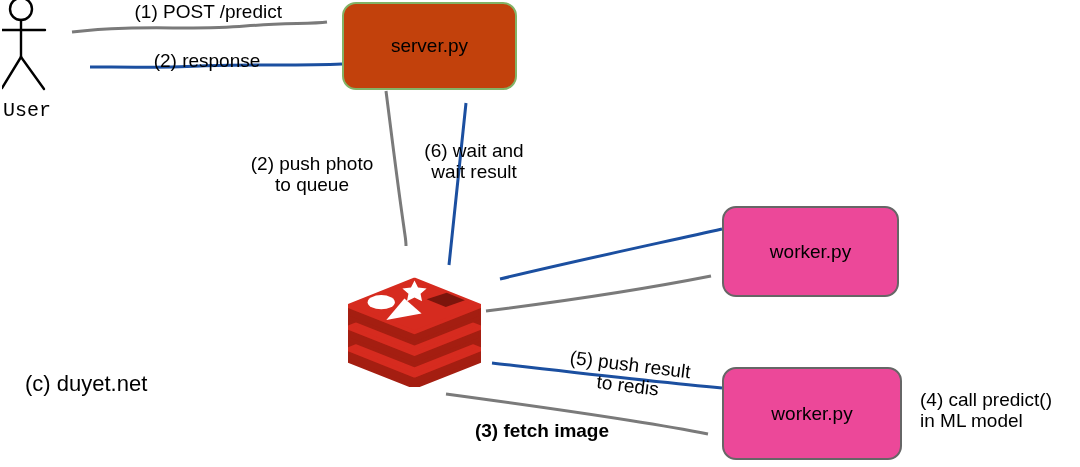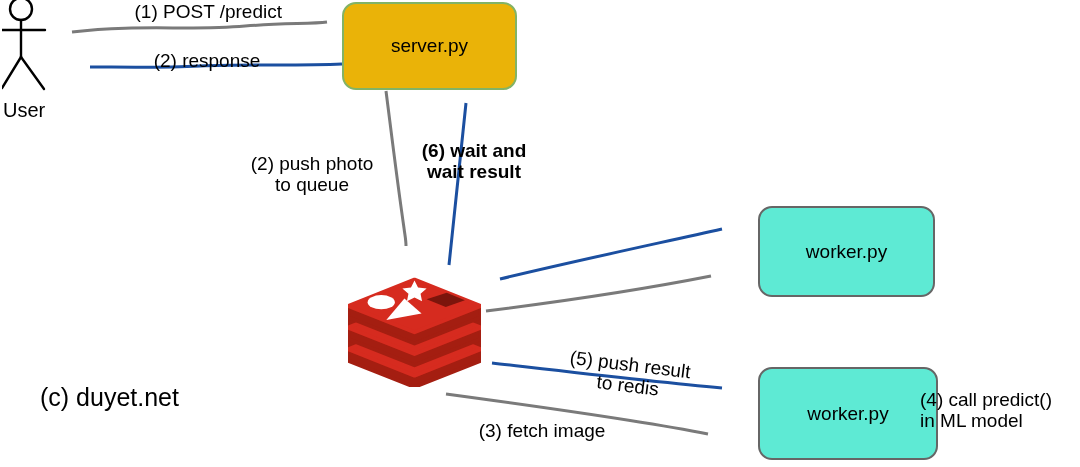--- a/index.html
+++ b/index.html
@@ -17,46 +17,45 @@
     position: absolute;
     border-radius: 14px;
     display: flex;
     align-items: center;
     justify-content: center;
     font-size: 19px;
     color: #000000;
   }
   .server-box {
     left: 342px; top: 2px; width: 175px; height: 88px;
-    background: #eab308;
+    background: #c2410c;
     border: 2px solid #82b366;
   }
   .worker-box {
-    background: #5eead4;
+    background: #ec4899;
     border: 2px solid #666666;
-    margin-left: 36px;
   }
   .worker-box.top { left: 722px; top: 206px; width: 177px; height: 91px; }
   .worker-box.bottom { left: 722px; top: 367px; width: 180px; height: 93px; }
   .edge-label {
     position: absolute;
     font-size: 19px;
     line-height: 21px;
     text-align: center;
     color: #000000;
     white-space: nowrap;
   }
   .edge-label.left-align { text-align: left; }
   .edge-label.tilted { transform: rotate(7deg); }
   #arrow-layer { position: absolute; left: 0; top: 0; }
   #arrow-layer path { fill: none; }
   #user-figure { position: absolute; left: 2px; top: 0; }
-  #user-label { position: absolute; left: 3px; top: 99px; font-size: 20px; }
+  #user-label { position: absolute; left: 3px; top: 99px; font-size: 20px; font-family: Liberation Mono, monospace; }
   #redis-logo { position: absolute; left: 348px; top: 272px; }
-  #copyright { position: absolute; left: 40px; top: 371px; font-size: 25px; margin-top: 12px; }
+  #copyright { position: absolute; left: 25px; top: 371px; font-size: 22px; }
 </style>
 </head>
 <body>
 
 <div id="canvas">
 
   <svg id="user-figure" width="60" height="95" viewBox="0 0 60 95">
     <g stroke="#000000" stroke-width="2.4" fill="none" stroke-linecap="round">
       <circle cx="19" cy="9" r="11"></circle>
       <line x1="19" y1="20" x2="19" y2="57"></line>
@@ -124,31 +123,31 @@
 
   <div class="edge-label" style="left:92px; top:1px; width:190px;text-align:right;">(1) POST /predict</div>
 
   <div class="edge-label" style="left:112px; top:50px; width:190px;">(2) response</div>
 
   <div class="edge-label" style="left:227px; top:153px; width:170px;">
     <div>(2) push photo</div>
     <div>to queue</div>
   </div>
 
-  <div class="edge-label" style="left:389px; top:140px; width:170px;font-weight:bold;">
+  <div class="edge-label" style="left:389px; top:140px; width:170px;">
     <div>(6) wait and</div>
     <div>wait result</div>
   </div>
 
   <div class="edge-label tilted" style="left:544px; top:354px; width:170px;">
     <div>(5) push result</div>
     <div>to redis</div>
   </div>
 
-  <div class="edge-label" style="left:457px; top:420px; width:170px;">
+  <div class="edge-label" style="left:457px; top:420px; width:170px;font-weight:bold;">
     <div>(3) fetch image</div>
   </div>
 
   <div class="edge-label left-align" style="left:920px; top:389px; width:170px;">
     <div>(4) call predict()</div>
     <div>in ML model</div>
   </div>
 
   <div id="copyright">(c) duyet.net</div>
 

